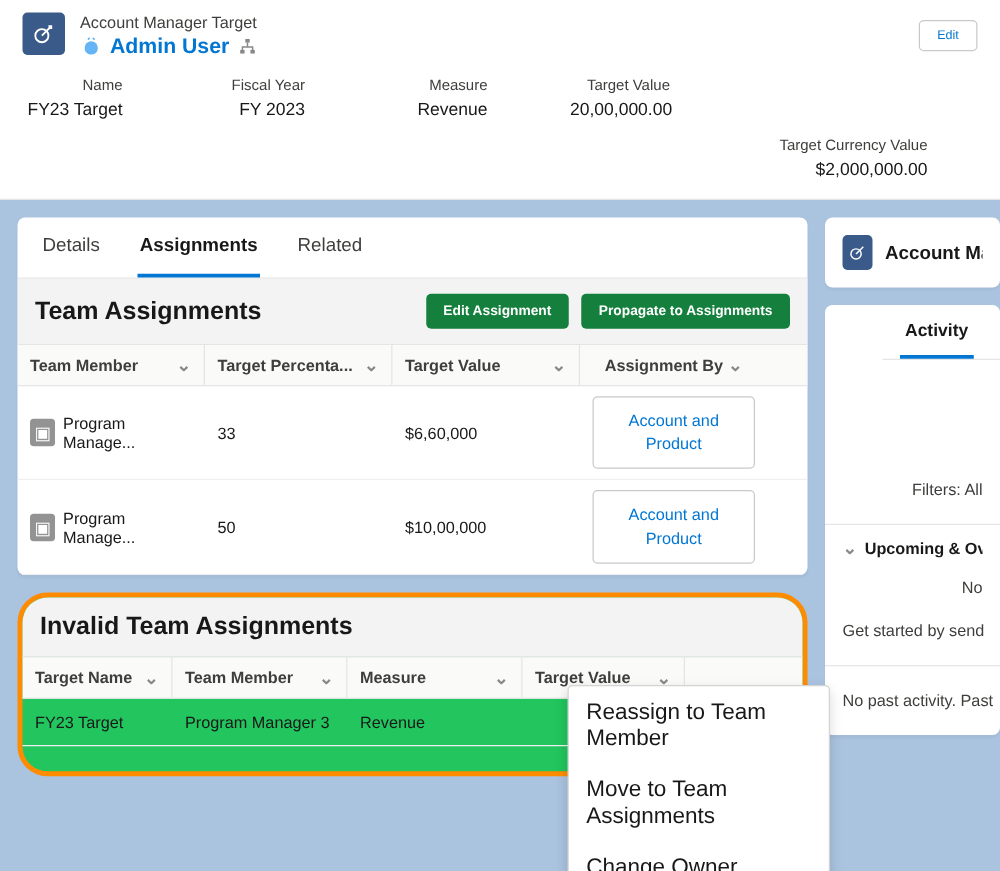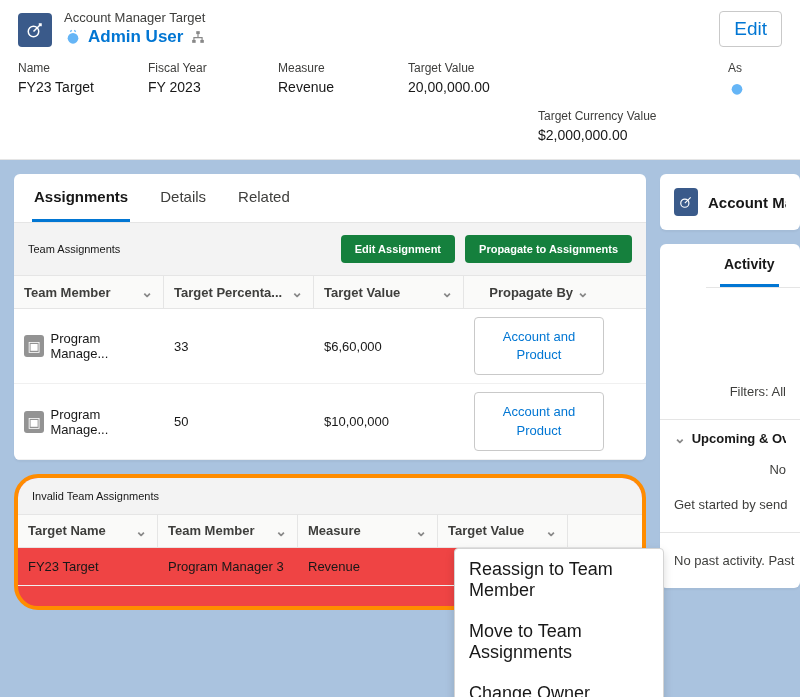--- a/index.html
+++ b/index.html
@@ -1,56 +1,56 @@
 <!DOCTYPE html>
 <html><head>
 <meta charset="utf-8">
 <style>
   * { box-sizing: border-box; margin: 0; padding: 0; }
   body { font-family: -apple-system, BlinkMacSystemFont, "Segoe UI", Arial, sans-serif; background: #aac3df; font-size: 13px; color: #181818; width: 800px; height: 697px; overflow: hidden; position: relative; }
   .page-header { background: #fff; border-bottom: 1px solid #e5e5e5; padding: 10px 18px 0; }
   .header-top { display: flex; align-items: center; justify-content: space-between; }
-  .header-left { display: flex; align-items: flex-end; gap: 12px; }
+  .header-left { display: flex; align-items: flex-start; gap: 12px; }
   .app-icon { width: 34px; height: 34px; background: #3a5a8a; border-radius: 4px; display: flex; align-items: center; justify-content: center; color: #fff; }
   .title-block { display: flex; flex-direction: column; gap: 2px; }
   .object-label { font-size: 13px; color: #3e3e3c; }
   .record-row { display: flex; align-items: center; gap: 6px; }
   .mini-icon { width: 18px; height: 18px; display: inline-flex; align-items: center; justify-content: center; }
   .record-name { color: #0176d3; font-weight: 700; font-size: 17px; }
-  .edit-btn { background: #fff; border: 1px solid #c9c9c9; border-radius: 4px; padding: 6px 14px; font-size: 19px; color: #0176d3; cursor: pointer; }
-  .field-row { display: flex; gap: 50px; padding: 14px 0 16px; }
+  .edit-btn { background: #fff; border: 1px solid #c9c9c9; border-radius: 4px; padding: 6px 14px; font-size: 10px; color: #0176d3; cursor: pointer; }
+  .field-row { display: flex; gap: 66px; padding: 14px 0 16px; text-align: right; }
   .field { display: flex; flex-direction: column; gap: 4px; min-width: 80px; }
   .field-label { font-size: 12px; color: #3e3e3c; }
   .field-value { font-size: 14px; color: #181818; }
   .field-wide { min-width: 140px; margin-top: 48px; }
   .content-row { display: flex; gap: 14px; padding: 14px 0 0 14px; }
   .main-col { width: 640px; }
   .side-col { flex: 1; min-width: 140px; }
   .card { background: #fff; border-radius: 6px; box-shadow: 0 2px 2px rgba(0,0,0,.04); margin-bottom: 14px; overflow: hidden; }
   .tabs { display: flex; gap: 28px; padding: 0 18px; border-bottom: 1px solid #e5e5e5; }
   .tab { padding: 14px 2px; font-size: 15px; color: #3e3e3c; cursor: pointer; border-bottom: 3px solid transparent; }
   .tab.active { color: #181818; font-weight: 700; border-bottom-color: #0176d3; }
   .section-head { background: #f3f3f3; display: flex; align-items: center; justify-content: space-between; padding: 12px 14px; }
-  .section-title { font-size: 11px; font-weight: 400; }
+  .section-title { font-size: 20px; font-weight: 700; }
   .btn-group { display: flex; gap: 10px; }
   .btn-primary { background: #15803d; color: #fff; border: none; border-radius: 4px; padding: 8px 14px; font-size: 11px; font-weight: 600; cursor: pointer; }
   .th-row { display: flex; background: #fafaf9; border-top: 1px solid #e5e5e5; border-bottom: 1px solid #e5e5e5; }
   .th { padding: 8px 10px; font-size: 13px; font-weight: 700; color: #3e3e3c; border-right: 1px solid #e5e5e5; display: flex; align-items: center; justify-content: space-between; gap: 4px; }
   .th:last-child { border-right: none; }
   .chev { color: #888; font-size: 14px; }
   .row { display: flex; align-items: center; border-bottom: 1px solid #f0f0f0; min-height: 64px; }
   .cell { padding: 8px 10px; font-size: 13px; display: flex; align-items: center; gap: 6px; }
   .c-member { width: 150px; }
   .c-pct { width: 150px; }
   .c-val { width: 150px; }
   .c-dist { width: 150px; justify-content: center; }
   .user-ico { width: 22px; height: 22px; background: #939393; border-radius: 3px; display: inline-flex; align-items: center; justify-content: center; color: #fff; font-size: 14px; }
   .dist-link { color: #0176d3; text-align: center; border: 1px solid #c9c9c9; border-radius: 4px; padding: 10px 14px; line-height: 1.4; }
-  .highlight-box { border: 4px solid #ff8c00; border-radius: 24px; position: relative; background: #ef4444; padding-bottom: 20px; }
-  .inv-c-name { width: 140px; }
+  .highlight-box { border: 4px solid #ff8c00; border-radius: 24px; position: relative; background: #22c55e; padding-bottom: 20px; }
+  .inv-c-name { width: 120px; }
   .inv-c-member { width: 140px; }
   .inv-c-measure { width: 140px; }
   .inv-c-val { width: 130px; }
   .inv-c-action { width: 60px; }
   .dropdown { position: absolute; top: 548px; left: 454px; width: 210px; background: #fff; border: 1px solid #d4d4d4; border-radius: 4px; box-shadow: 0 4px 10px rgba(0,0,0,.15); z-index: 20; }
   .dropdown-item { padding: 10px 14px; font-size: 18px; cursor: pointer; }
   .side-card-head { display: flex; align-items: center; gap: 10px; padding: 14px 14px; font-size: 15px; font-weight: 700; }
   .side-icon { width: 28px; height: 28px; background: #3a5a8a; border-radius: 4px; display: flex; align-items: center; justify-content: center; color: #fff; }
   .activity-tabs { display: flex; padding: 0 14px; border-bottom: 1px solid #e5e5e5; margin-left: 46px; }
   .activity-tab { padding: 12px 4px; font-size: 14px; font-weight: 700; color: #181818; border-bottom: 3px solid #0176d3; }
@@ -122,22 +122,22 @@
           </svg>
         </span>
       </div>
   </div>
 </div>
 
 <div class="content-row">
   <div class="main-col">
     <div class="card">
       <div class="tabs">
+        <div class="tab">Details</div>
         <div class="tab active">Assignments</div>
-        <div class="tab">Details</div>
         <div class="tab">Related</div>
       </div>
 
       <div class="section-head">
         <span class="section-title">Team Assignments</span>
         <div class="btn-group">
           <button class="btn-primary">Edit Assignment</button>
           <button class="btn-primary">Propagate to Assignments</button>
         </div>
       </div>
@@ -148,21 +148,21 @@
           </div>
         <div class="th c-pct">
             <span>Target Percenta...</span>
             <span class="chev">⌄</span>
           </div>
         <div class="th c-val">
             <span>Target Value</span>
             <span class="chev">⌄</span>
           </div>
         <div class="th c-dist">
-            <span>Propagate By</span>
+            <span>Assignment By</span>
             <span class="chev">⌄</span>
           </div>
       </div>
       <div class="row">
         <div class="cell c-member">
             <span class="user-ico">▣</span>
             <span>Program Manage...</span>
           </div>
         <div class="cell c-pct">33</div>
         <div class="cell c-val">$6,60,000</div>

